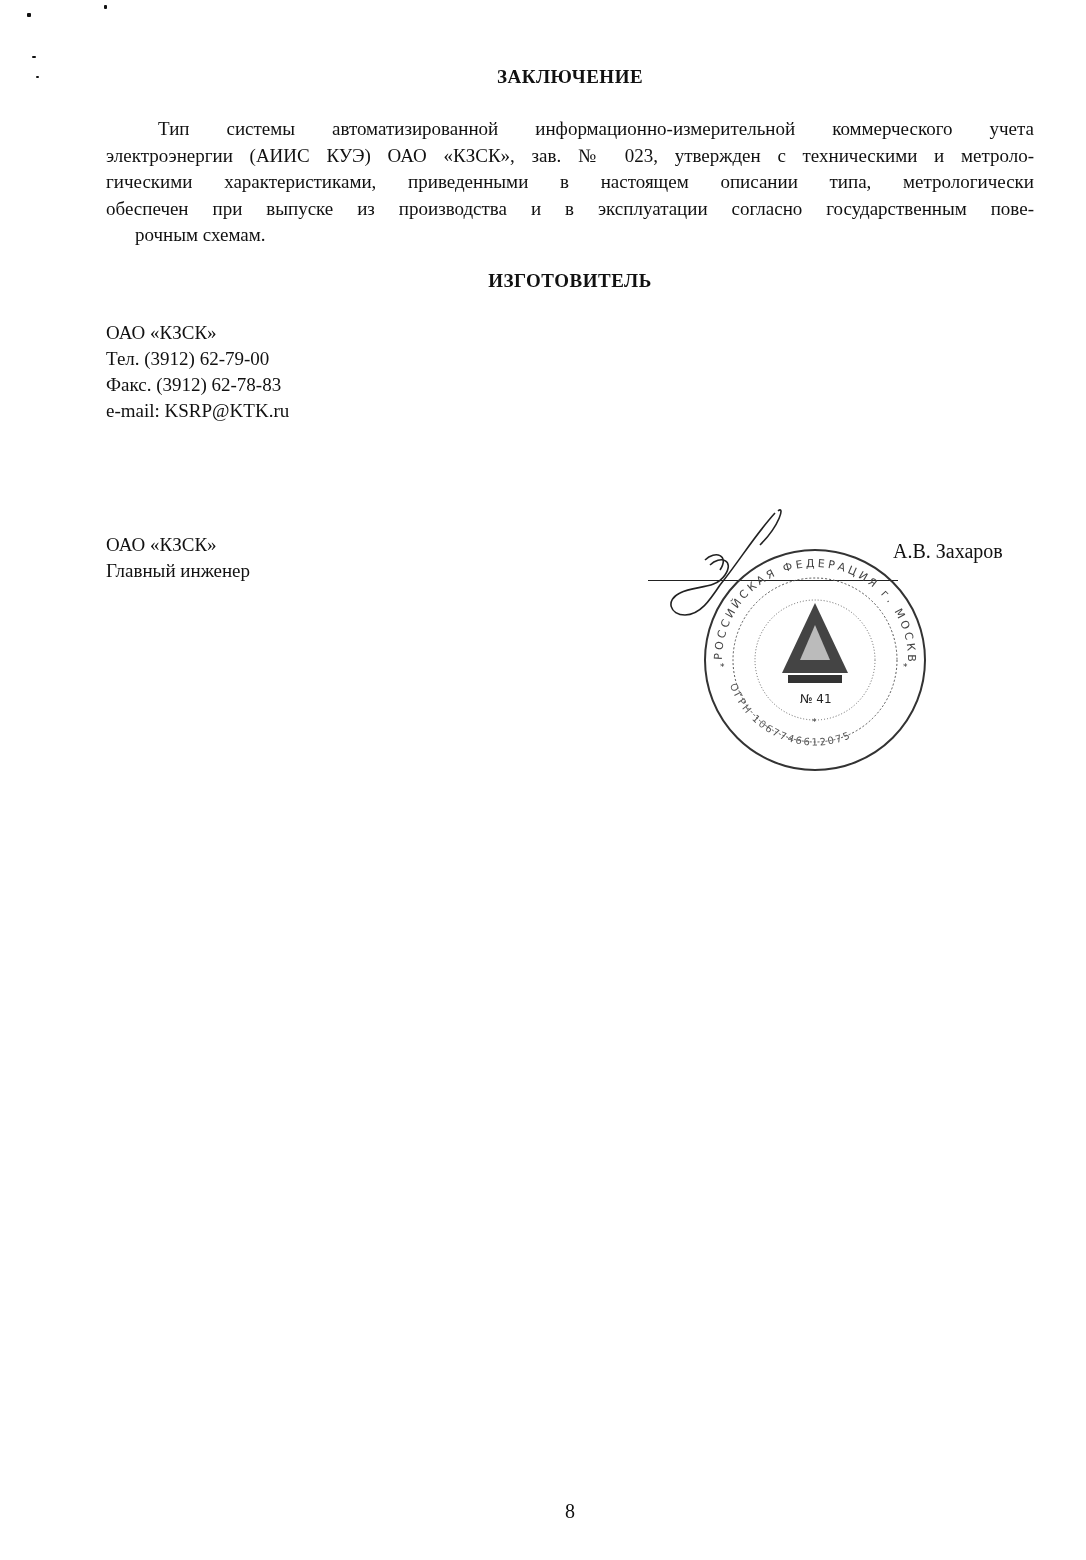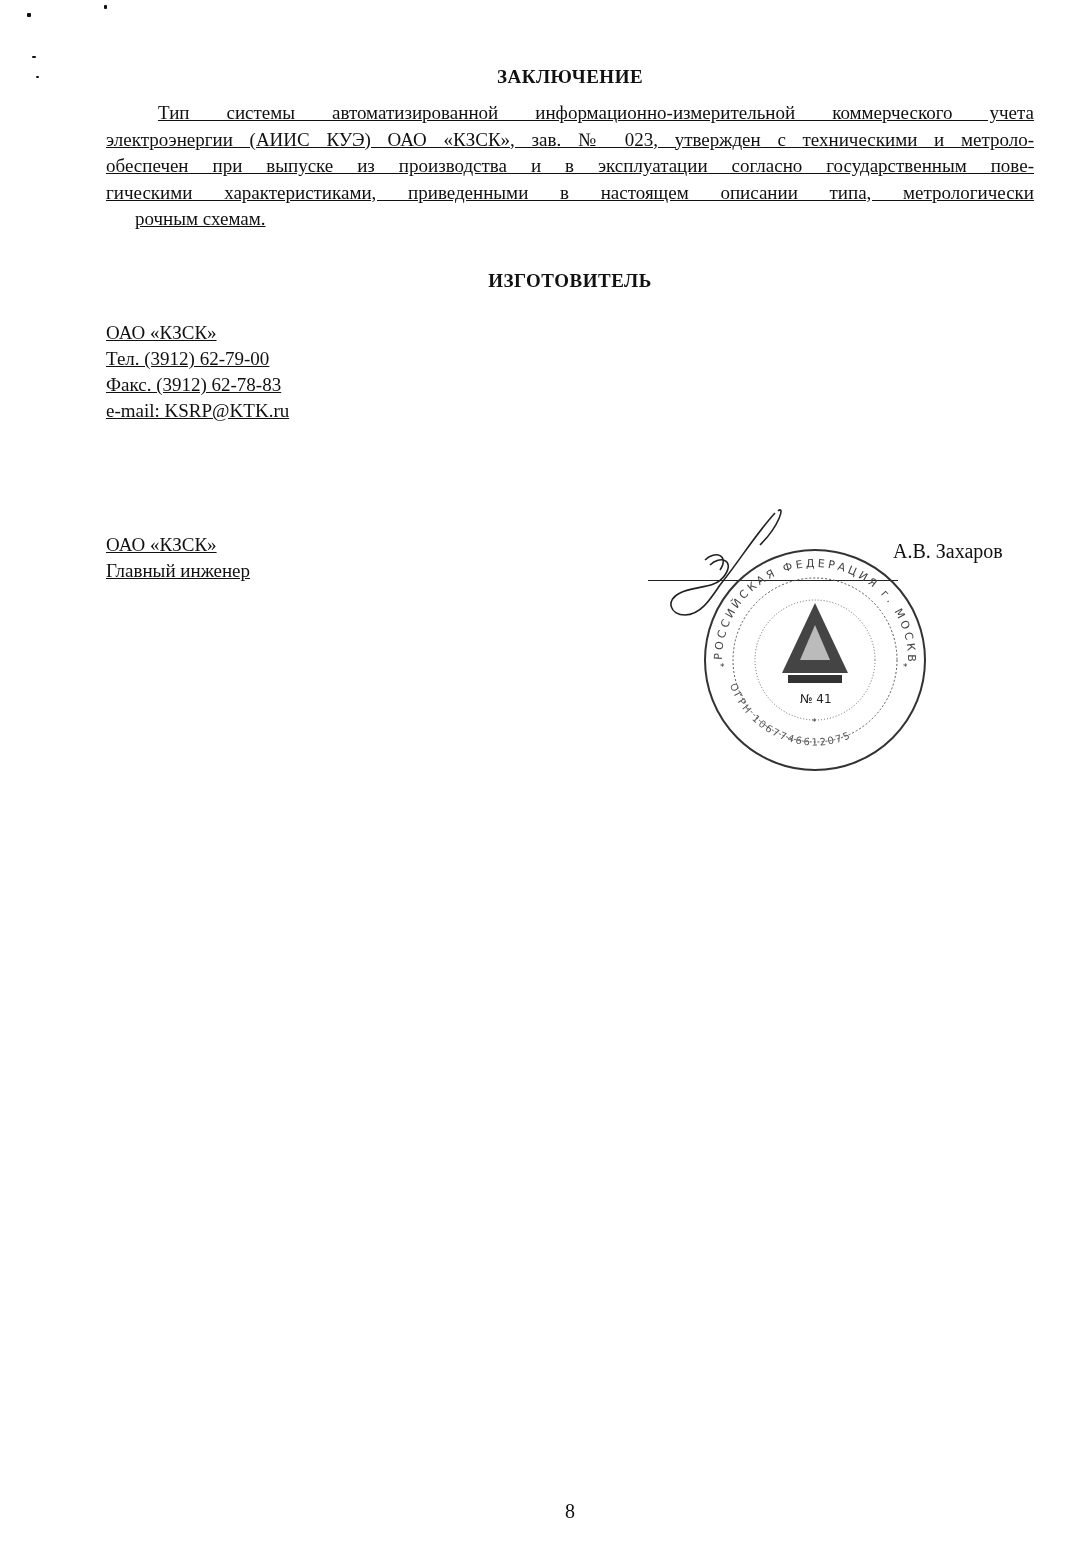--- a/index.html
+++ b/index.html
@@ -14,43 +14,43 @@
       font-weight: bold; font-size: 19px; letter-spacing: 0.5px;
     }
     .para {
       position: absolute; left: 106px; width: 928px;
       font-size: 19px; line-height: 26.5px; text-align: justify;
       text-indent: 52px;
     }
     .para span.l { display: block; text-align-last: justify; text-indent: 0; }
     .para span.l.first { text-indent: 52px; }
     .para span.l.last { text-align-last: left; margin-left: 29px; }
-    .block { position: absolute; left: 106px; font-size: 19px; line-height: 26px; text-decoration: underline; }
+    .block { position: absolute; left: 106px; font-size: 19px; line-height: 26px; }
     .block div { white-space: nowrap; }
     .sign-line { position: absolute; left: 648px; top: 580px; width: 250px; height: 1px; background: #222; }
     .signer { position: absolute; left: 893px; top: 540px; font-size: 20px; white-space: nowrap; }
     .stamp { position: absolute; left: 700px; top: 545px; width: 230px; height: 230px; }
     .signature { position: absolute; left: 660px; top: 505px; width: 140px; height: 120px; }
     .page-num { position: absolute; left: 0; width: 1140px; top: 1500px; text-align: center; font-size: 20px; }
   </style>
 </head>
 <body>
 
 <div class="speck" style="left:27px;top:13px;width:4px;height:4px;"></div>
 <div class="speck" style="left:104px;top:5px;width:3px;height:4px;"></div>
 <div class="speck" style="left:32px;top:56px;width:4px;height:2px;"></div>
 <div class="speck" style="left:36px;top:76px;width:3px;height:2px;"></div>
 
 <div class="heading" style="top:66px;">ЗАКЛЮЧЕНИЕ</div>
 
-<div class="para" style="top:100px; text-indent:0;text-decoration:underline;">
+<div class="para" style="top:116px; text-indent:0;">
   <span class="l first">Тип системы автоматизированной информационно-измерительной коммерческого учета</span>
   <span class="l">электроэнергии (АИИС КУЭ) ОАО «КЗСК», зав. № 023, утвержден с техническими и метроло-</span>
+  <span class="l">гическими характеристиками, приведенными в настоящем описании типа, метрологически</span>
   <span class="l">обеспечен при выпуске из производства и в эксплуатации согласно государственным пове-</span>
-  <span class="l">гическими характеристиками, приведенными в настоящем описании типа, метрологически</span>
   <span class="l last">рочным схемам.</span>
 </div>
 
 <div class="heading" style="top:270px;">ИЗГОТОВИТЕЛЬ</div>
 
 <div class="block" style="top:320px;">
   <div>ОАО «КЗСК»</div>
   <div>Тел. (3912) 62-79-00</div>
   <div>Факс. (3912) 62-78-83</div>
   <div>e-mail: KSRP@KTK.ru</div>

